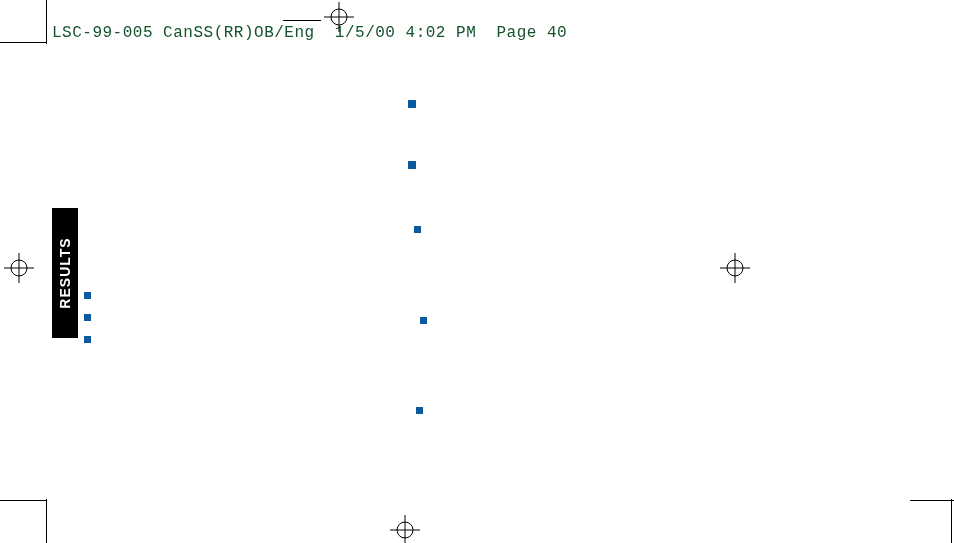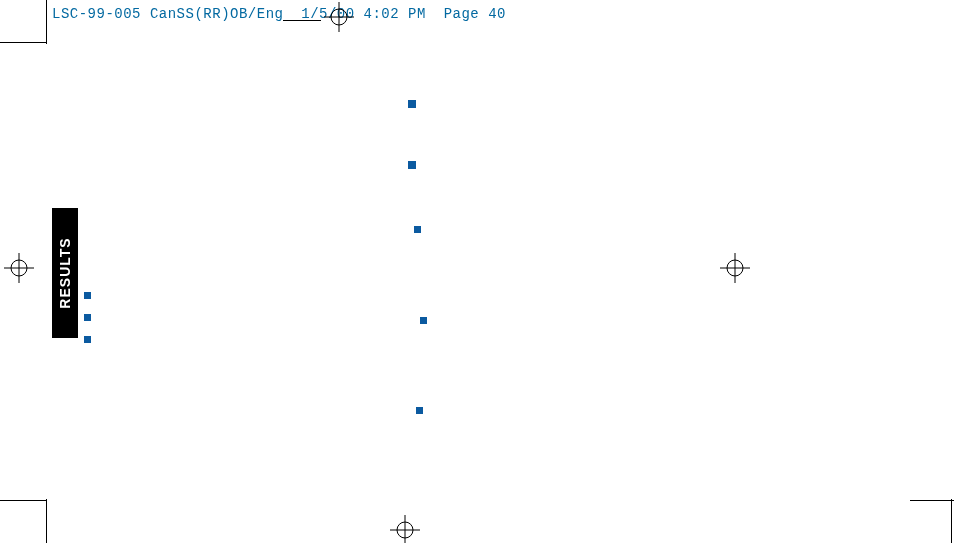--- a/index.html
+++ b/index.html
@@ -7,25 +7,25 @@
     padding: 0;
     width: 954px;
     height: 543px;
     background: #fff;
     font-family: "Courier New", monospace;
     overflow: hidden;
     position: relative;
   }
   .slug {
     position: absolute;
-    top: 6px;
+    top: 24px;
     left: 52px;
-    font-size: 14px;
+    font-size: 16px;
     letter-spacing: 0.5px;
-    color: #0369a1;
+    color: #14532d;
     white-space: pre;
   }
   
   .tl-line {
     position: absolute;
     top: 0;
     left: 46px;
     width: 1px;
     height: 44px;
     background: #000;

